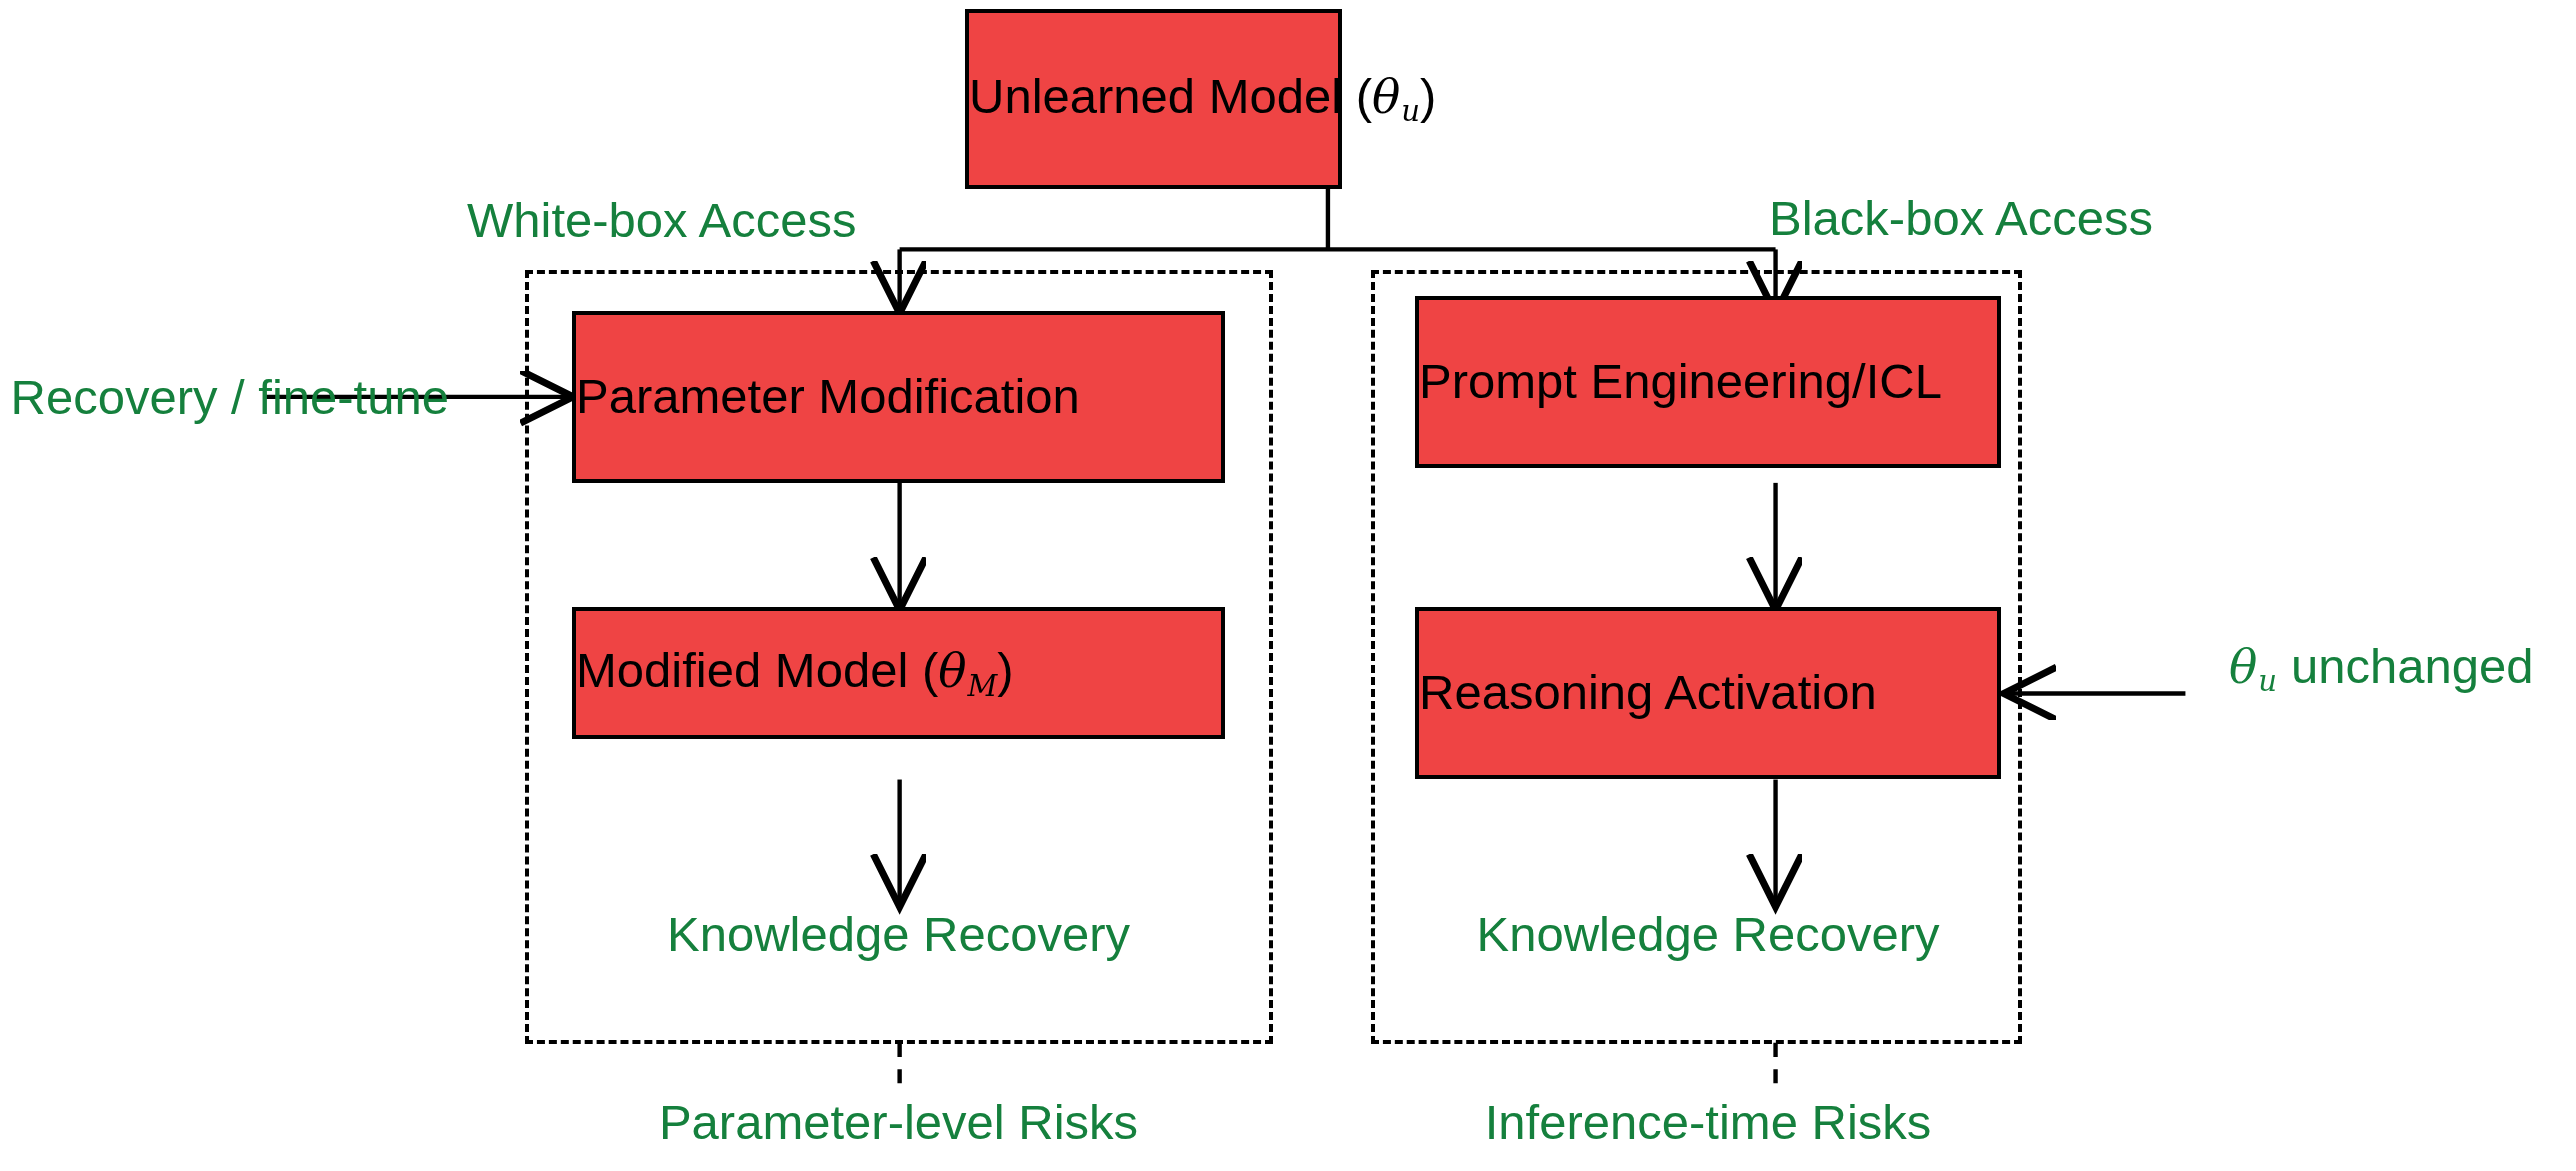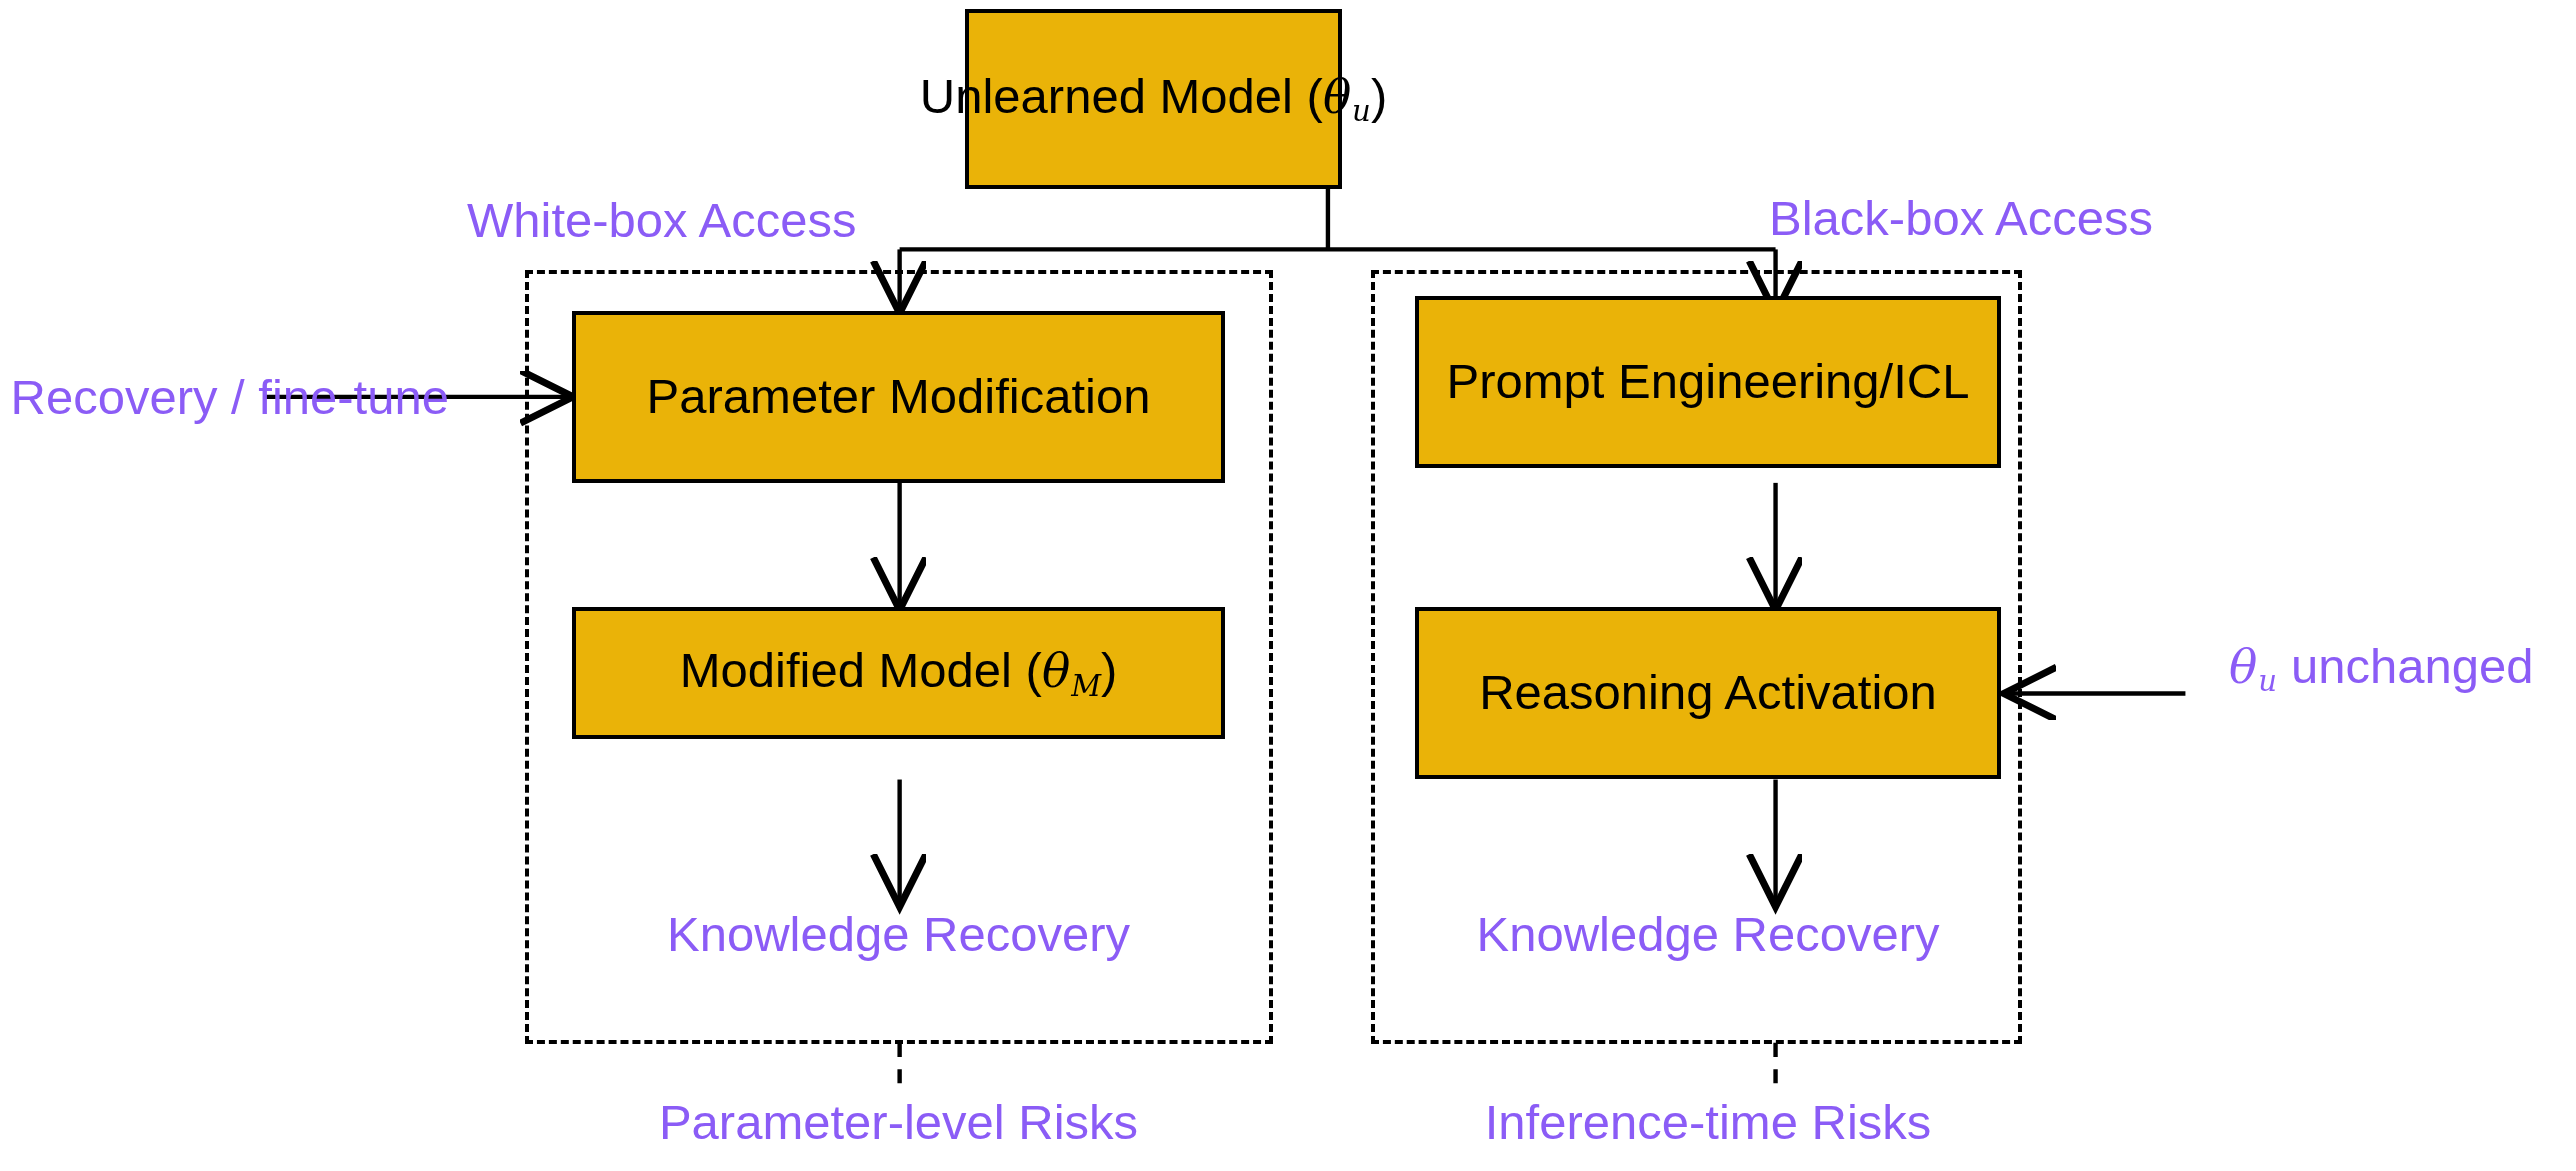--- a/index.html
+++ b/index.html
@@ -21,41 +21,41 @@
     left: 0;
     top: 0;
     width: 2576px;
     height: 1172px;
     pointer-events: none;
   }
   .node {
     position: absolute;
     box-sizing: border-box;
     border: 4.4px solid #000000;
-    background: #eab308;
+    background: #ef4444;
     display: flex;
     align-items: center;
-    justify-content: center;
+    justify-content: flex-start;
     text-align: center;
     font-size: 49px;
     line-height: 1.1;
     white-space: nowrap;
   }
   .group-box {
     position: absolute;
     box-sizing: border-box;
     border: 4.4px dashed #000000;
     background: transparent;
   }
   .free-label {
     position: absolute;
     font-size: 49px;
     line-height: 1.05;
     white-space: nowrap;
-    color: #8b5cf6;
+    color: #15803d;
   }
   .free-label.center {
     text-align: center;
   }
   .math {
     font-family: "DejaVu Serif", serif;
     font-style: italic;
     font-size: 47px;
   }
   .math sub {

